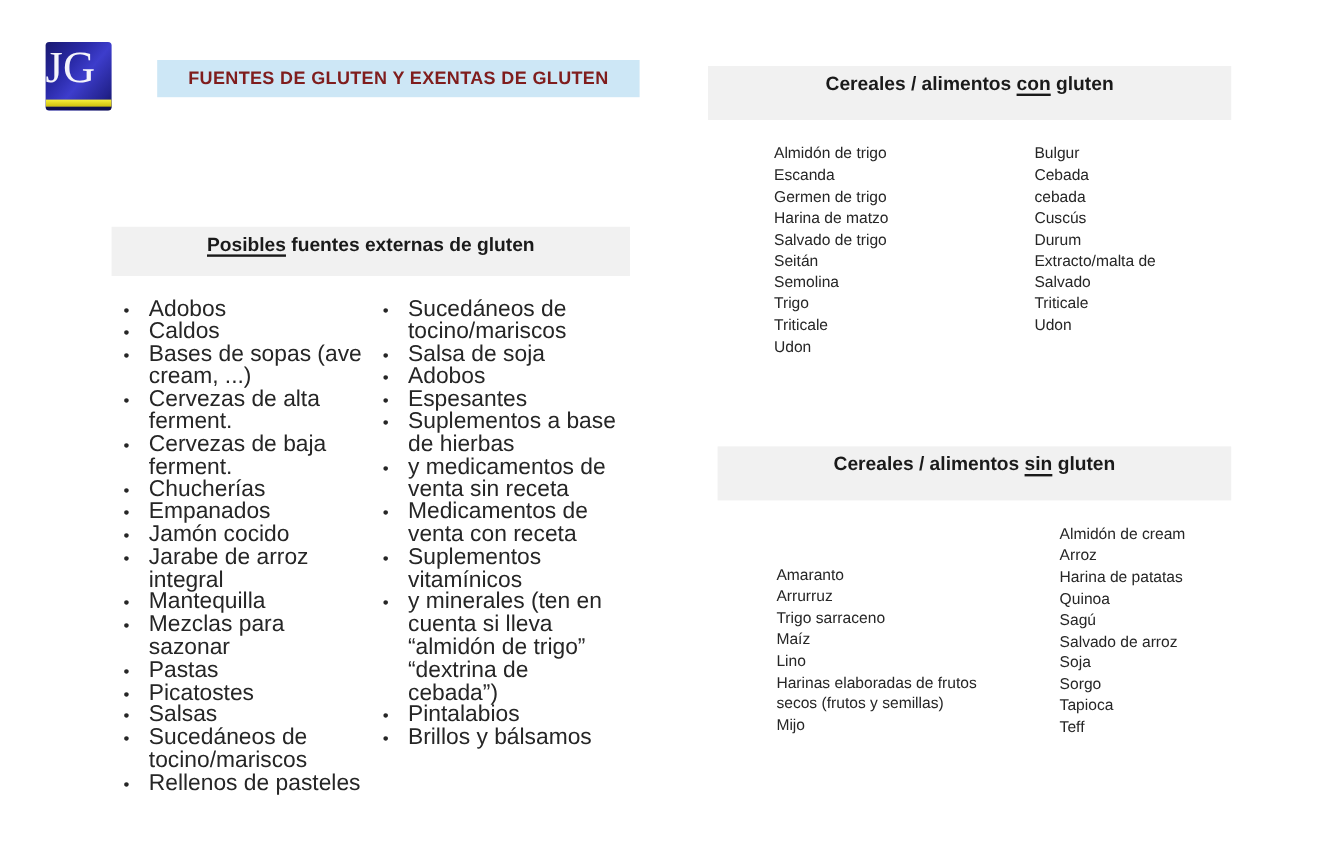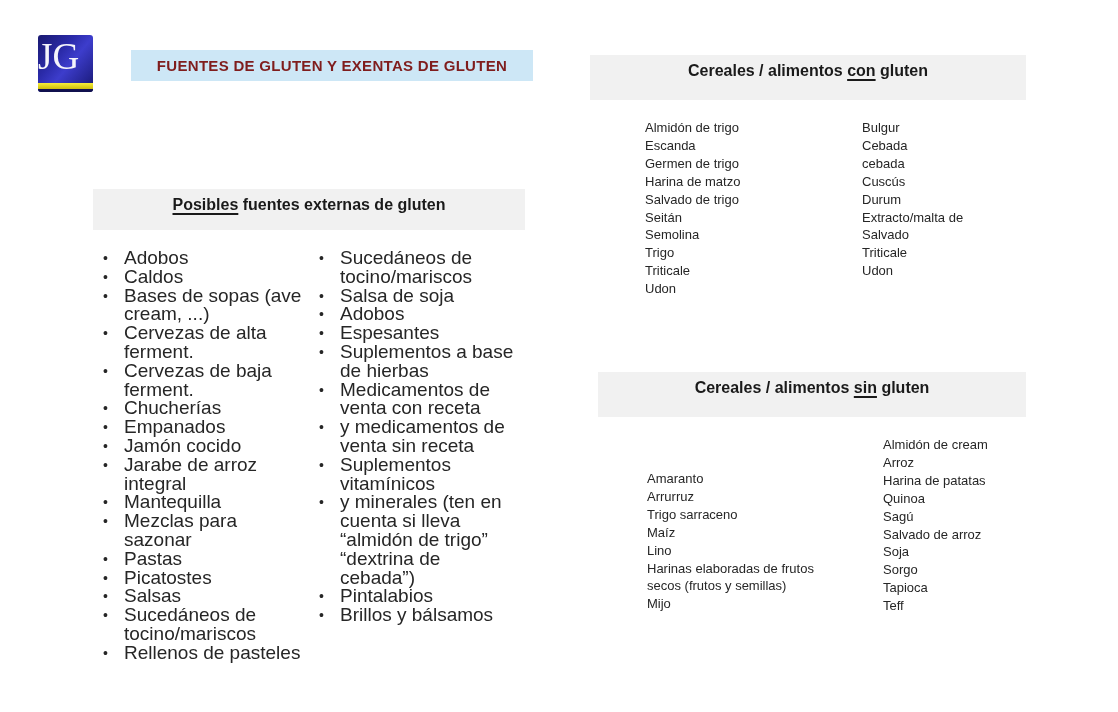--- a/index.html
+++ b/index.html
@@ -116,22 +116,22 @@
     <li>Salsas</li>
     <li>Sucedáneos de tocino/mariscos</li>
     <li>Rellenos de pasteles</li>
   </ul>
 <ul class="bullet-list pos-col2">
     <li>Sucedáneos de tocino/mariscos</li>
     <li>Salsa de soja</li>
     <li>Adobos</li>
     <li>Espesantes</li>
     <li>Suplementos a base de hierbas</li>
+    <li>y medicamentos de venta sin receta</li>
     <li>Medicamentos de venta con receta</li>
-    <li>y medicamentos de venta sin receta</li>
     <li>Suplementos vitamínicos</li>
     <li>y minerales (ten en cuenta si lleva “almidón de trigo” “dextrina de cebada”)</li>
     <li>Pintalabios</li>
     <li>Brillos y bálsamos</li>
   </ul>
 
 <div class="gray-header hdr-sin"><span>Cereales / alimentos </span><span class="u">sin</span><span> gluten</span></div>
 <div class="plain-list sin-list sin-col1">
     <div>Amaranto</div>
     <div>Arrurruz</div>

